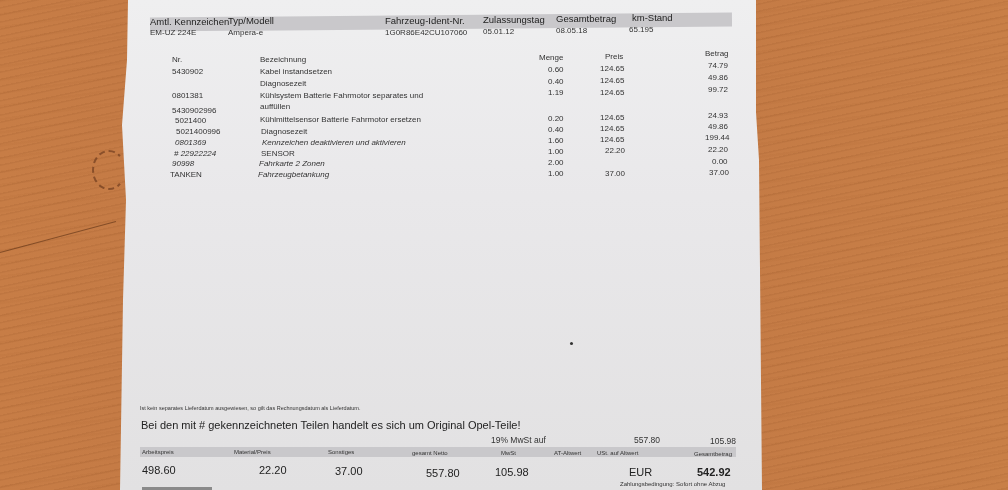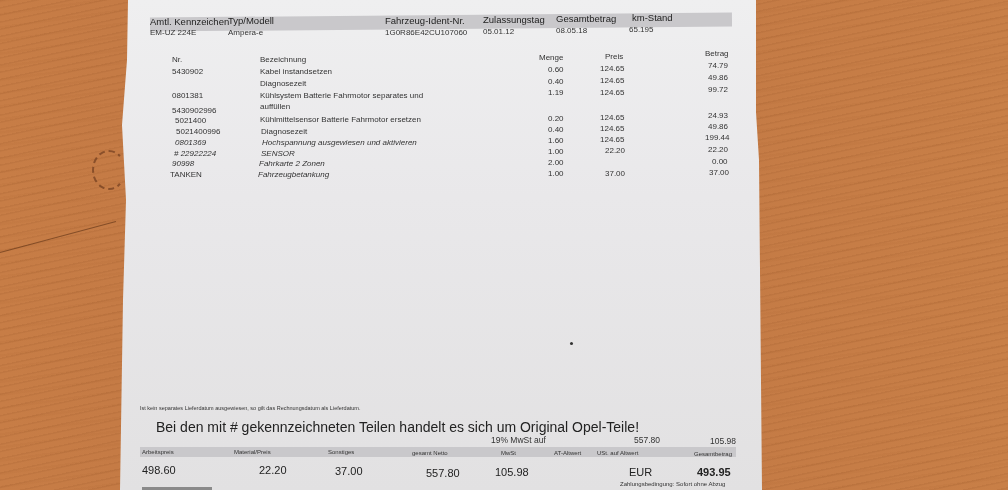--- a/index.html
+++ b/index.html
@@ -112,29 +112,29 @@
   <div>
     <span class="t val" style="left:56px; top:127px;">5021400996</span>
     <span class="t val" style="left:141px; top:127px;">Diagnosezeit</span>
     <span class="t val" style="left:428px; top:125px;">0.40</span>
     <span class="t val" style="left:480px; top:124px;">124.65</span>
     <span class="t val" style="left:588px; top:122px;">49.86</span>
   </div>
 
   <div>
     <span class="t val it" style="left:55px; top:138px;">0801369</span>
-    <span class="t val it" style="left:142px; top:138px;">Hochspannung ausgewiesen und aktivieren</span>
+    <span class="t val it" style="left:142px; top:138px;">Kennzeichen deaktivieren und aktivieren</span>
     <span class="t val" style="left:428px; top:136px;">1.60</span>
     <span class="t val" style="left:480px; top:135px;">124.65</span>
     <span class="t val" style="left:585px; top:133px;">199.44</span>
   </div>
 
   <div>
     <span class="t val it" style="left:54px; top:149px;"># 22922224</span>
-    <span class="t val" style="left:141px; top:149px;font-style:italic;">SENSOR</span>
+    <span class="t val" style="left:141px; top:149px;">SENSOR</span>
     <span class="t val" style="left:428px; top:147px;">1.00</span>
     <span class="t val" style="left:485px; top:146px;">22.20</span>
     <span class="t val" style="left:588px; top:145px;">22.20</span>
   </div>
 
   <div>
     <span class="t val it" style="left:52px; top:159px;">90998</span>
     <span class="t val it" style="left:139px; top:159px;">Fahrkarte 2 Zonen</span>
     <span class="t val" style="left:428px; top:158px;text-align:center;">2.00</span>
     <span class="t val" style="left:485px; top:158px;"></span>
@@ -145,21 +145,21 @@
     <span class="t val" style="left:50px; top:170px;text-align:center;">TANKEN</span>
     <span class="t val it" style="left:138px; top:170px;">Fahrzeugbetankung</span>
     <span class="t val" style="left:428px; top:169px;">1.00</span>
     <span class="t val" style="left:485px; top:169px;">37.00</span>
     <span class="t val" style="left:589px; top:168px;">37.00</span>
   </div>
 
   <div class="dot"></div>
 
   <span class="t tiny" style="left:20px; top:405px;">Ist kein separates Lieferdatum ausgewiesen, so gilt das Rechnungsdatum als Lieferdatum.</span>
-  <span class="t" style="left:36px; top:419px; font-size:14px; color:#222;">Bei den mit # gekennzeichneten Teilen handelt es sich um Original Opel-Teile!</span>
+  <span class="t" style="left:21px; top:419px; font-size:11px; color:#222;">Bei den mit # gekennzeichneten Teilen handelt es sich um Original Opel-Teile!</span>
 
   <span class="t val" style="left:371px; top:435px; font-size:8.5px;">19% MwSt auf</span>
   <span class="t val" style="left:514px; top:435px; font-size:8.5px;">557.80</span>
   <span class="t val" style="left:590px; top:436px; font-size:8.5px;">105.98</span>
 
   <div class="band" style="left:20px; top:447px; width:596px; height:10px;"></div>
   <span class="t sm" style="left:22px; top:449px;">Arbeitspreis</span>
   <span class="t sm" style="left:114px; top:449px;">Material/Preis</span>
   <span class="t sm" style="left:208px; top:449px;">Sonstiges</span>
   <span class="t sm" style="left:292px; top:450px;">gesamt Netto</span>
@@ -167,18 +167,18 @@
   <span class="t sm" style="left:434px; top:450px;">AT-Altwert</span>
   <span class="t sm" style="left:477px; top:450px;">USt. auf Altwert</span>
   <span class="t sm" style="left:574px; top:451px;">Gesamtbetrag</span>
 
   <span class="t big" style="left:22px; top:464px;">498.60</span>
   <span class="t big" style="left:139px; top:464px;">22.20</span>
   <span class="t big" style="left:215px; top:465px;">37.00</span>
   <span class="t big" style="left:306px; top:467px;">557.80</span>
   <span class="t big" style="left:375px; top:466px;">105.98</span>
   <span class="t big" style="left:509px; top:466px;">EUR</span>
-  <span class="t big bold" style="left:577px; top:466px;">493.95</span>
+  <span class="t big bold" style="left:577px; top:466px;">542.92</span>
 
   <span class="t sm" style="left:500px; top:481px;">Zahlungsbedingung: Sofort ohne Abzug</span>
 
   <div class="bottom-bar"></div>
 </div>
 
 </body></html>

